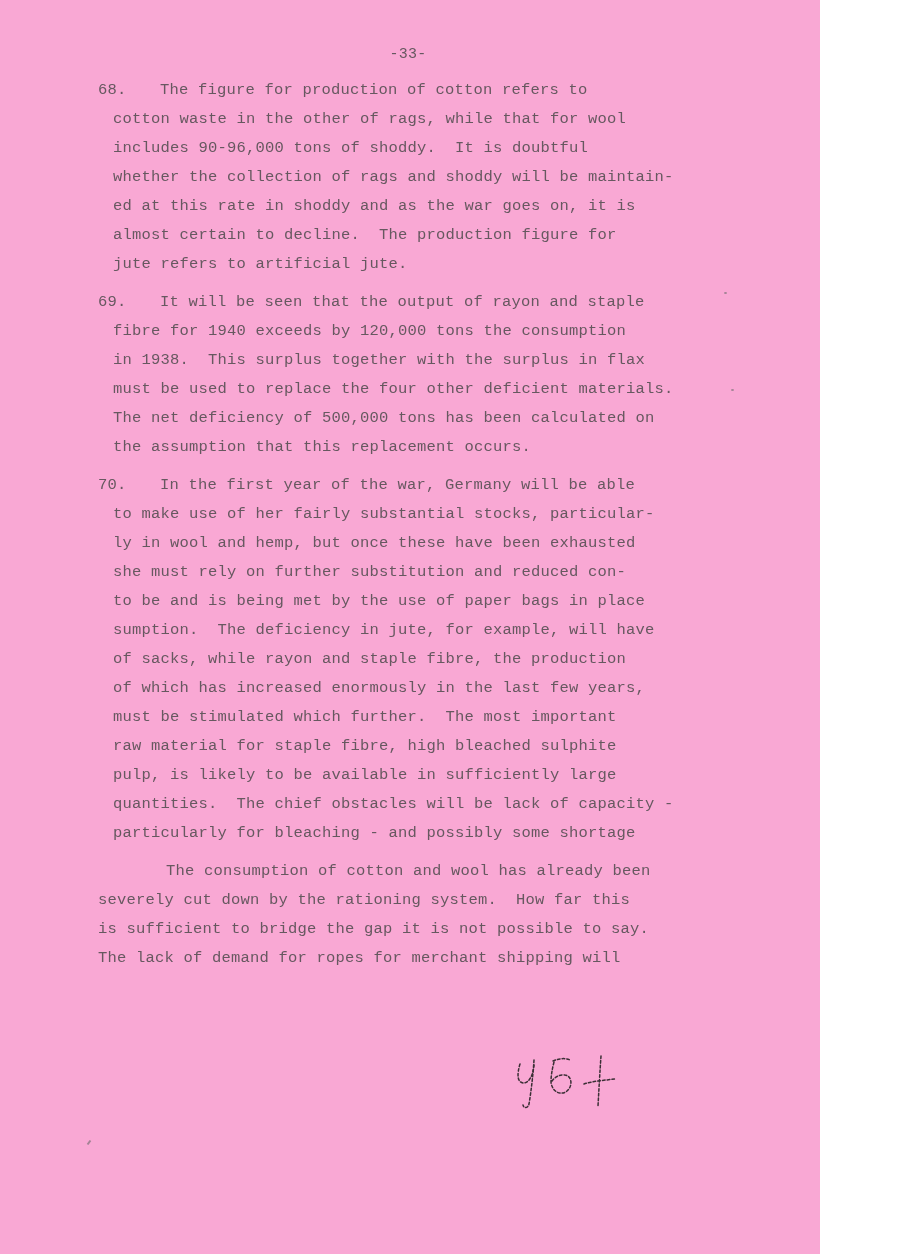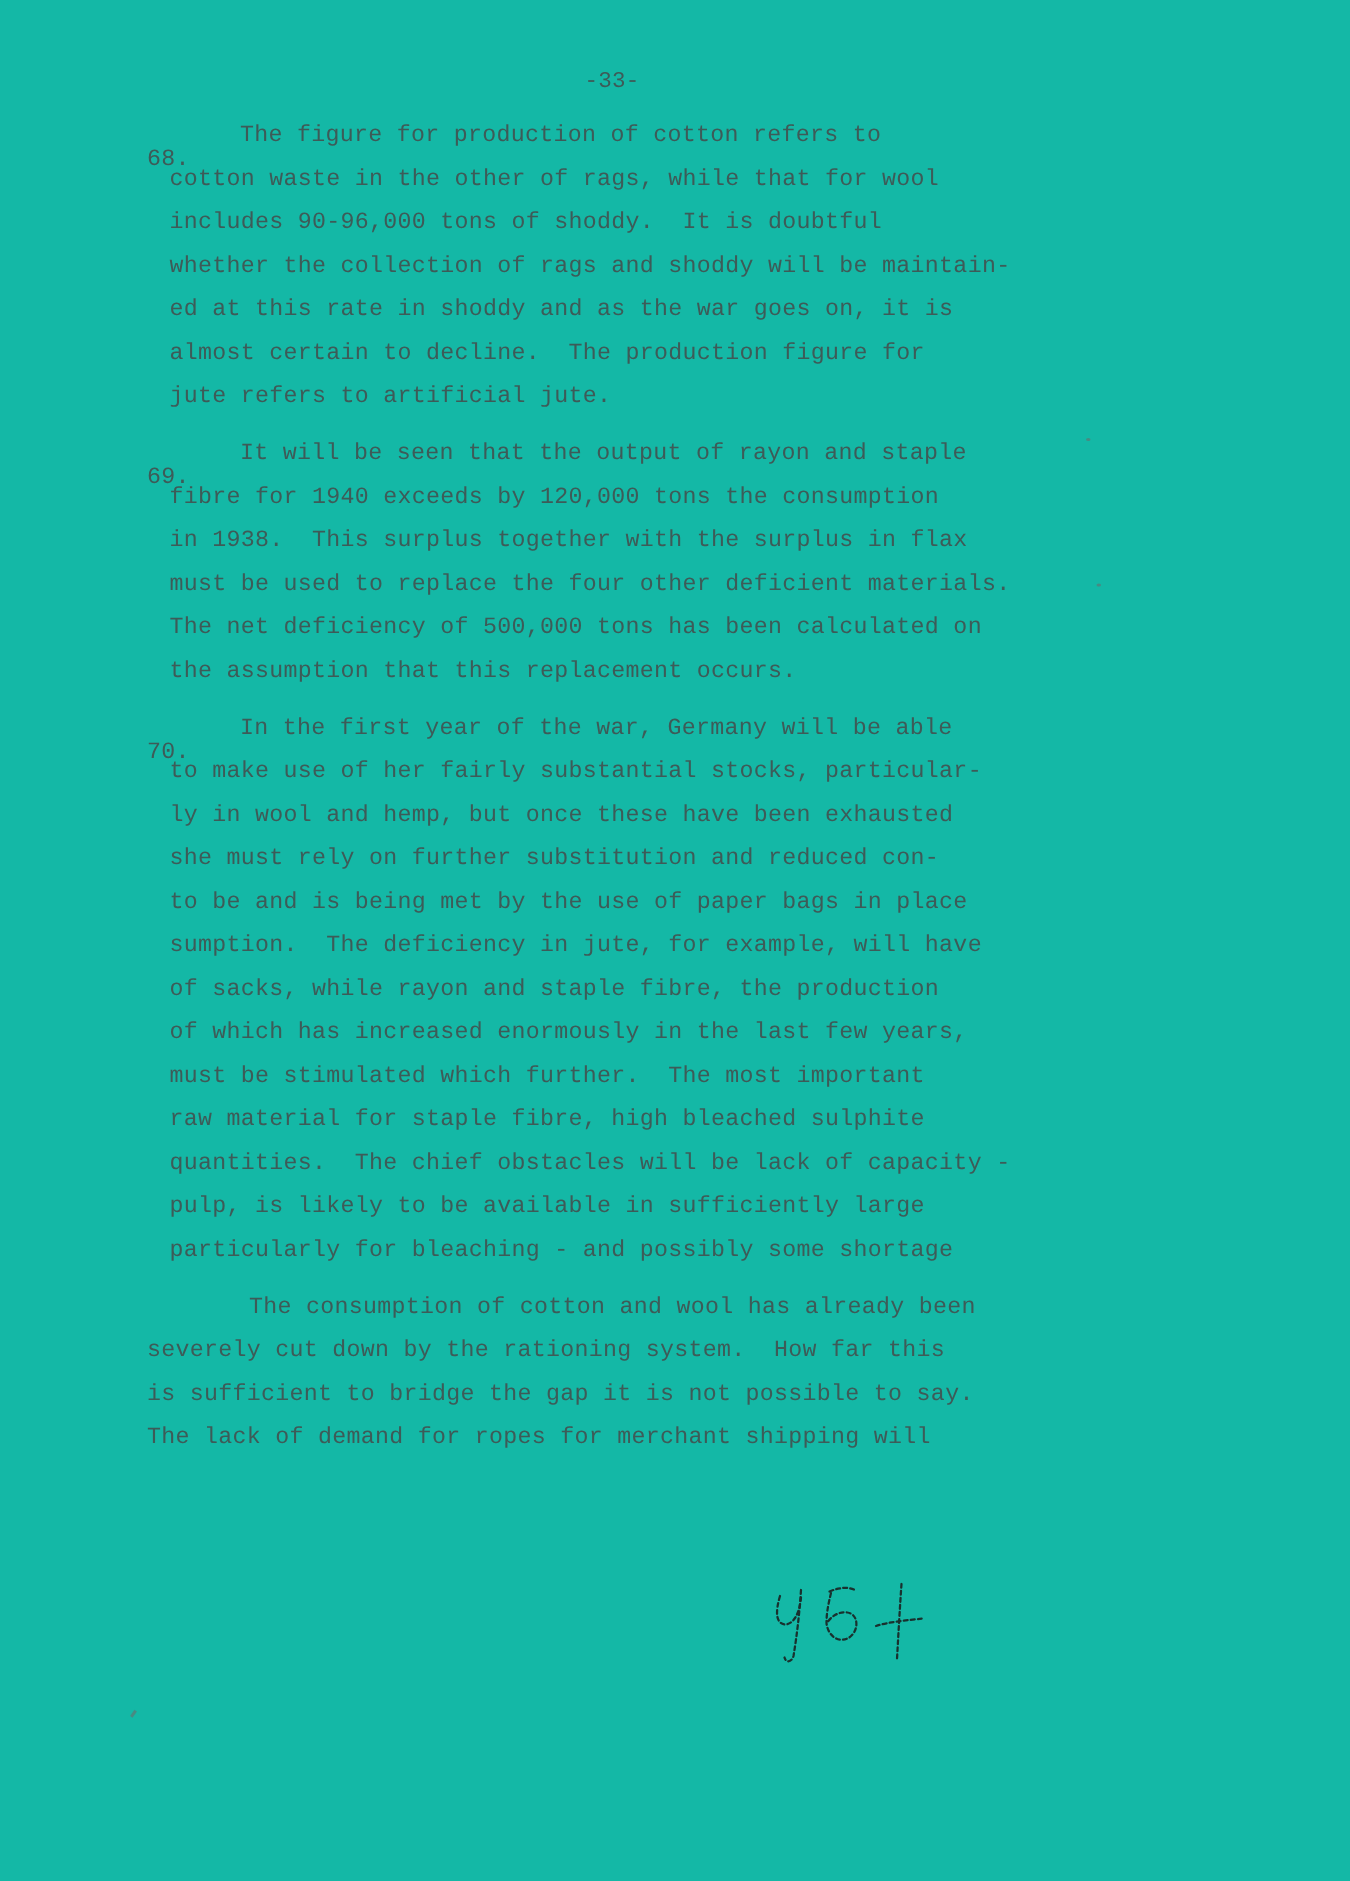--- a/index.html
+++ b/index.html
@@ -4,22 +4,22 @@
 <style>
   html, body { margin:0; padding:0; }
   body {
     width:900px; height:1254px;
     background:#ffffff;
     font-family:"Liberation Mono","DejaVu Sans Mono",monospace;
     overflow:hidden;
   }
   .sheet {
     position:relative;
-    width:900px; height:1254px;
-    background:#14b8a6;
+    width:820px; height:1254px;
+    background:#f9a8d4;
   }
   
   .typed {
     color:#474747;
     opacity:0.82;
     filter:blur(0.3px);
     letter-spacing:0.2px;
   }
   .page-number {
     position:absolute;
@@ -30,21 +30,21 @@
   .doc-body {
     position:absolute;
     top:76px; left:113px;
     width:600px;
     font-size:15.5px;
   }
   .paragraph { position:relative; margin:0 0 9px 0; }
   .paragraph.shift-left { margin-left:-15px; margin-bottom:0; }
   .para-number {
     position:absolute;
-    left:-15px; top:16px;
+    left:-15px; top:0;
     line-height:29px;
   }
   .text-line {
     height:29px;
     line-height:29px;
     white-space:pre;
   }
   .first-line { text-indent:47px; }
   .shift-left .first-line { text-indent:68px; }
   
@@ -97,22 +97,22 @@
         <div class="text-line first-line">In the first year of the war, Germany will be able</div>
         <div class="text-line">to make use of her fairly substantial stocks, particular-</div>
         <div class="text-line">ly in wool and hemp, but once these have been exhausted</div>
         <div class="text-line">she must rely on further substitution and reduced con-</div>
         <div class="text-line">to be and is being met by the use of paper bags in place</div>
         <div class="text-line">sumption.  The deficiency in jute, for example, will have</div>
         <div class="text-line">of sacks, while rayon and staple fibre, the production</div>
         <div class="text-line">of which has increased enormously in the last few years,</div>
         <div class="text-line">must be stimulated which further.  The most important</div>
         <div class="text-line">raw material for staple fibre, high bleached sulphite</div>
+        <div class="text-line">pulp, is likely to be available in sufficiently large</div>
         <div class="text-line">quantities.  The chief obstacles will be lack of capacity -</div>
-        <div class="text-line">pulp, is likely to be available in sufficiently large</div>
         <div class="text-line">particularly for bleaching - and possibly some shortage</div>
       </div>
       <div class="paragraph shift-left">
         <div class="text-line first-line">The consumption of cotton and wool has already been</div>
         <div class="text-line">severely cut down by the rationing system.  How far this</div>
         <div class="text-line">is sufficient to bridge the gap it is not possible to say.</div>
         <div class="text-line">The lack of demand for ropes for merchant shipping will</div>
       </div>
     </div>
 

